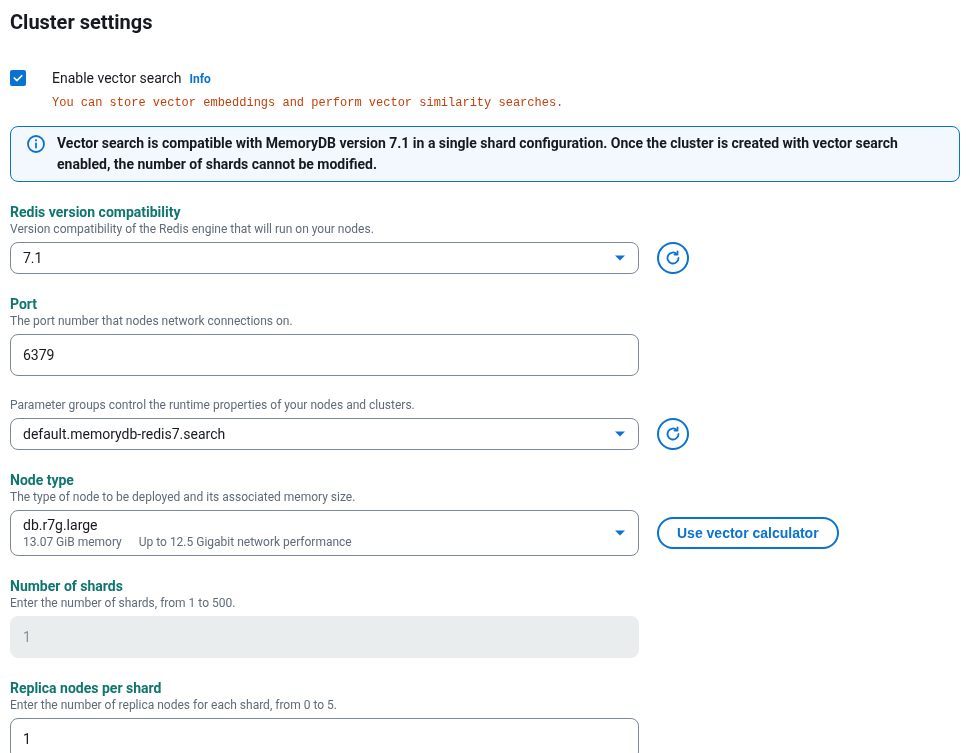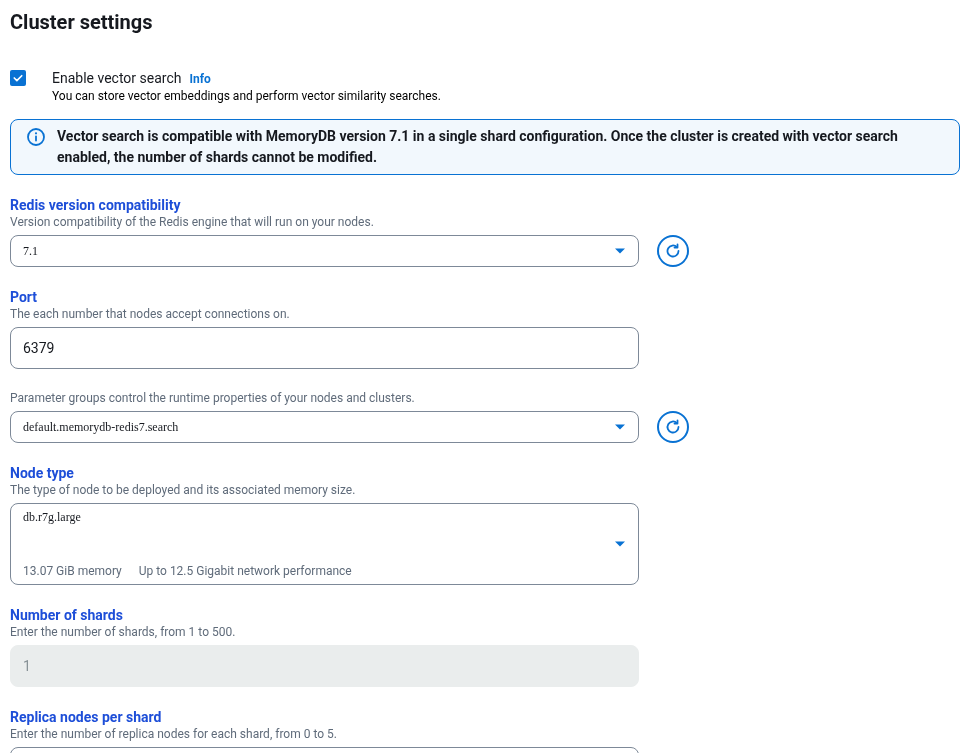--- a/index.html
+++ b/index.html
@@ -50,22 +50,23 @@
     }
     .info-link {
       color: #0972d3;
       font-size: 12px;
       font-weight: 700;
       margin-left: 4px;
       cursor: pointer;
     }
     .checkbox-description {
       font-size: 12px;
-      color: #000000;
-      margin-top: 2px;
+      color: #c2410c;
+      margin-top: 9px;
+      font-family: Liberation Mono, monospace;
     }
     .info-banner {
       border: 1px solid #0972d3;
       background: #f2f8fd;
       border-radius: 8px;
       padding: 6px 16px;
       display: flex;
       align-items: flex-start;
       gap: 12px;
       margin-bottom: 22px;
@@ -81,21 +82,21 @@
       font-size: 14px;
       color: #16191f;
       line-height: 1.5;
     }
     .form-field {
       margin-bottom: 22px;
     }
     .field-label {
       font-size: 14px;
       font-weight: 700;
-      color: #1d4ed8;
+      color: #0f766e;
       margin-bottom: 2px;
     }
     .field-description {
       font-size: 12px;
       color: #5f6b7a;
       margin-bottom: 6px;
     }
     .field-row {
       display: flex;
       align-items: center;
@@ -110,23 +111,22 @@
       display: flex;
       align-items: center;
       justify-content: space-between;
       cursor: pointer;
       min-height: 32px;
     }
     .select-control.tall {
       min-height: 46px;
     }
     .select-text {
-      font-size: 12px;
-      color: #16191f;
-      font-family: Liberation Serif, serif;
+      font-size: 14px;
+      color: #16191f;
     }
     .select-secondary {
       font-size: 12px;
       color: #5f6b7a;
       margin-top: 2px;
     }
     .select-secondary span {
       margin-right: 14px;
       text-align: right;
     }
@@ -174,21 +174,20 @@
       color: #0972d3;
       font-size: 14px;
       font-weight: 700;
       padding: 6px 18px;
       border-radius: 18px;
       cursor: pointer;
     }
     .node-type-text {
       display: flex;
       flex-direction: column;
-      gap: 37px;
     }
   </style>
 </head>
 <body>
 
 <h1 class="page-title">Cluster settings</h1>
 
 <div class="checkbox-row">
   <div class="checkbox-box">
     <svg viewBox="0 0 16 16">
@@ -227,21 +226,21 @@
       <svg viewBox="0 0 16 16">
         <path d="M13.5 8 A5.5 5.5 0 1 1 11.9 4.1" fill="none" stroke="#0972d3" stroke-width="1.8" stroke-linecap="round"></path>
         <path d="M12.5 1.5 L12.5 4.5 L9.5 4.5" fill="none" stroke="#0972d3" stroke-width="1.8" stroke-linecap="round" stroke-linejoin="round"></path>
       </svg>
     </div>
   </div>
 </div>
 
 <div class="form-field">
   <div class="field-label">Port</div>
-  <div class="field-description">The each number that nodes accept connections on.</div>
+  <div class="field-description">The port number that nodes network connections on.</div>
   <input class="text-input" type="text" value="6379" style="">
 </div>
 
 <div class="form-field">
   <div class="field-description">Parameter groups control the runtime properties of your nodes and clusters.</div>
   <div class="field-row">
     <div class="select-control">
       <span class="select-text">default.memorydb-redis7.search</span>
       <svg class="caret-icon" viewBox="0 0 12 12">
         <path d="M1 3.5 L6 8.5 L11 3.5 Z" fill="#0972d3"></path>
@@ -265,20 +264,21 @@
         <span class="select-text">db.r7g.large</span>
         <div class="select-secondary">
           <span>13.07 GiB memory</span>
           <span>Up to 12.5 Gigabit network performance</span>
         </div>
       </div>
       <svg class="caret-icon" viewBox="0 0 12 12">
         <path d="M1 3.5 L6 8.5 L11 3.5 Z" fill="#0972d3"></path>
       </svg>
     </div>
+    <button class="outline-btn">Use vector calculator</button>
   </div>
 </div>
 
 <div class="form-field">
   <div class="field-label">Number of shards</div>
   <div class="field-description">Enter the number of shards, from 1 to 500.</div>
   <input class="text-input" type="text" disabled="" value="1" style="">
 </div>
 
 <div class="form-field">

